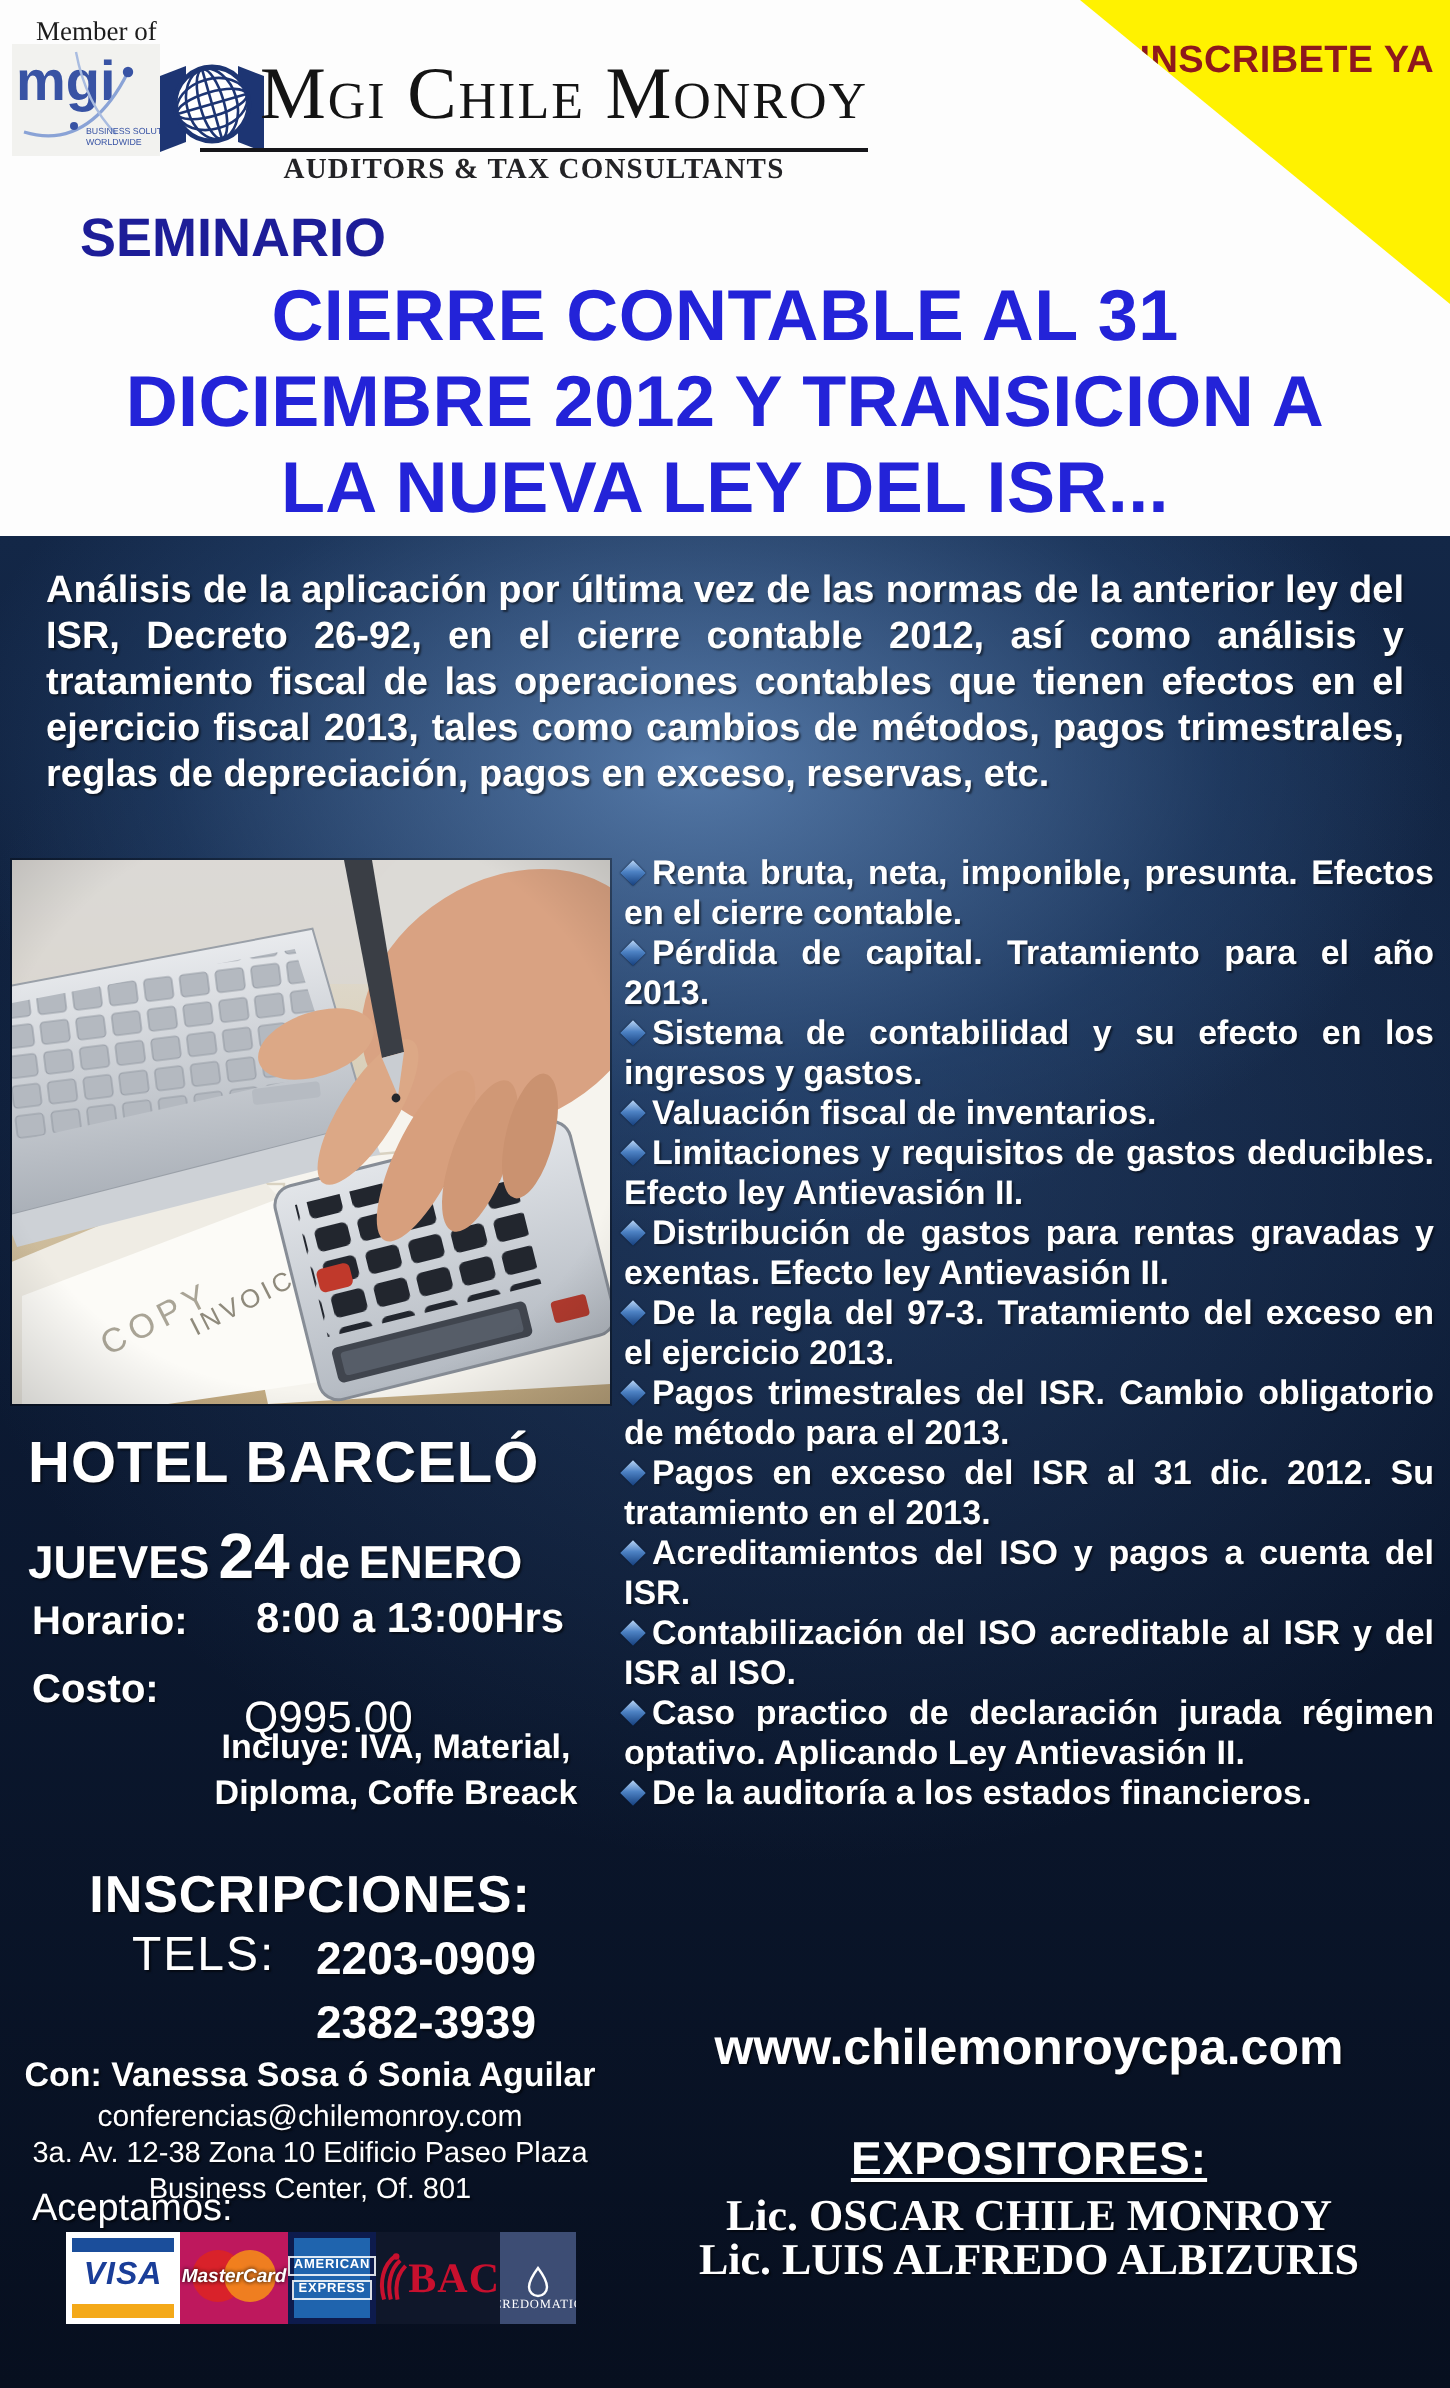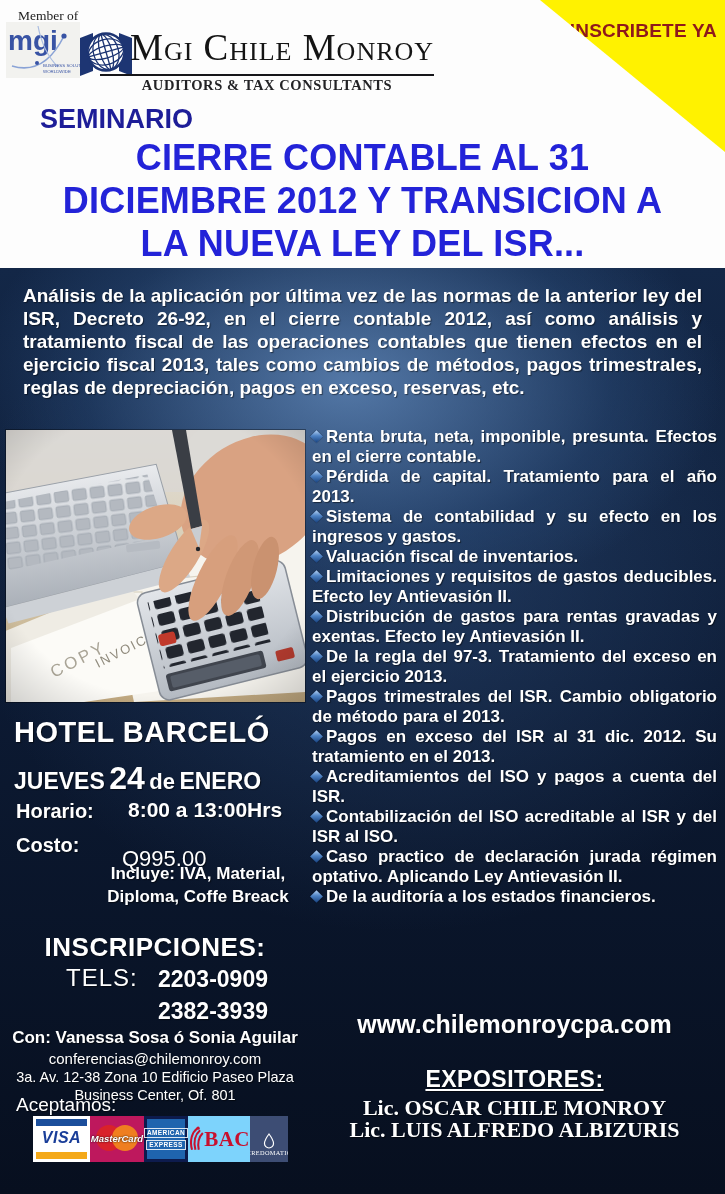--- a/index.html
+++ b/index.html
@@ -84,21 +84,21 @@
   .card-mc{width:54px;background:#be185d;}
   .mc-red{position:absolute;left:6px;top:9px;width:26px;height:26px;border-radius:50%;background:#d9222a;}
   .mc-org{position:absolute;left:22px;top:9px;width:26px;height:26px;border-radius:50%;background:#f2871c;opacity:.93;}
   .mc-word{position:absolute;left:0;right:0;top:17px;text-align:center;font-size:9.5px;font-weight:bold;
            font-style:italic;color:#fff;text-shadow:0 0 2px #000;}
   .card-amex{width:44px;background:#0d1b4d;}
   .amex-sq{position:absolute;left:3px;top:3px;right:3px;bottom:3px;background:#1f64ae;
            display:flex;flex-direction:column;align-items:center;justify-content:center;gap:2px;}
   .amex-sq span{display:block;font-size:6.5px;font-weight:bold;color:#fff;letter-spacing:.4px;
            border:1px solid rgba(255,255,255,.85);padding:0 2px;line-height:8px;}
-  .card-bac{width:62px;background:#7dd3fc;display:flex;align-items:center;}
+  .card-bac{width:62px;background:#0f172a;display:flex;align-items:center;}
   .bac-word{font-size:21px;font-weight:bold;color:#c8102e;letter-spacing:.5px;
             font-family:"Liberation Serif",serif;}
   .card-credo{width:38px;background:#3d4d74;display:flex;flex-direction:column;
               align-items:center;justify-content:flex-end;padding-bottom:6px;box-sizing:border-box;}
   .credo-word{font-size:6.3px;color:#fff;letter-spacing:.4px;font-family:"Liberation Serif",serif;}
 
   
   .website{position:absolute;left:312px;top:1010px;width:405px;text-align:center;
            font-size:25px;font-weight:bold;}
   .expos{position:absolute;left:312px;top:1066px;width:405px;text-align:center;

